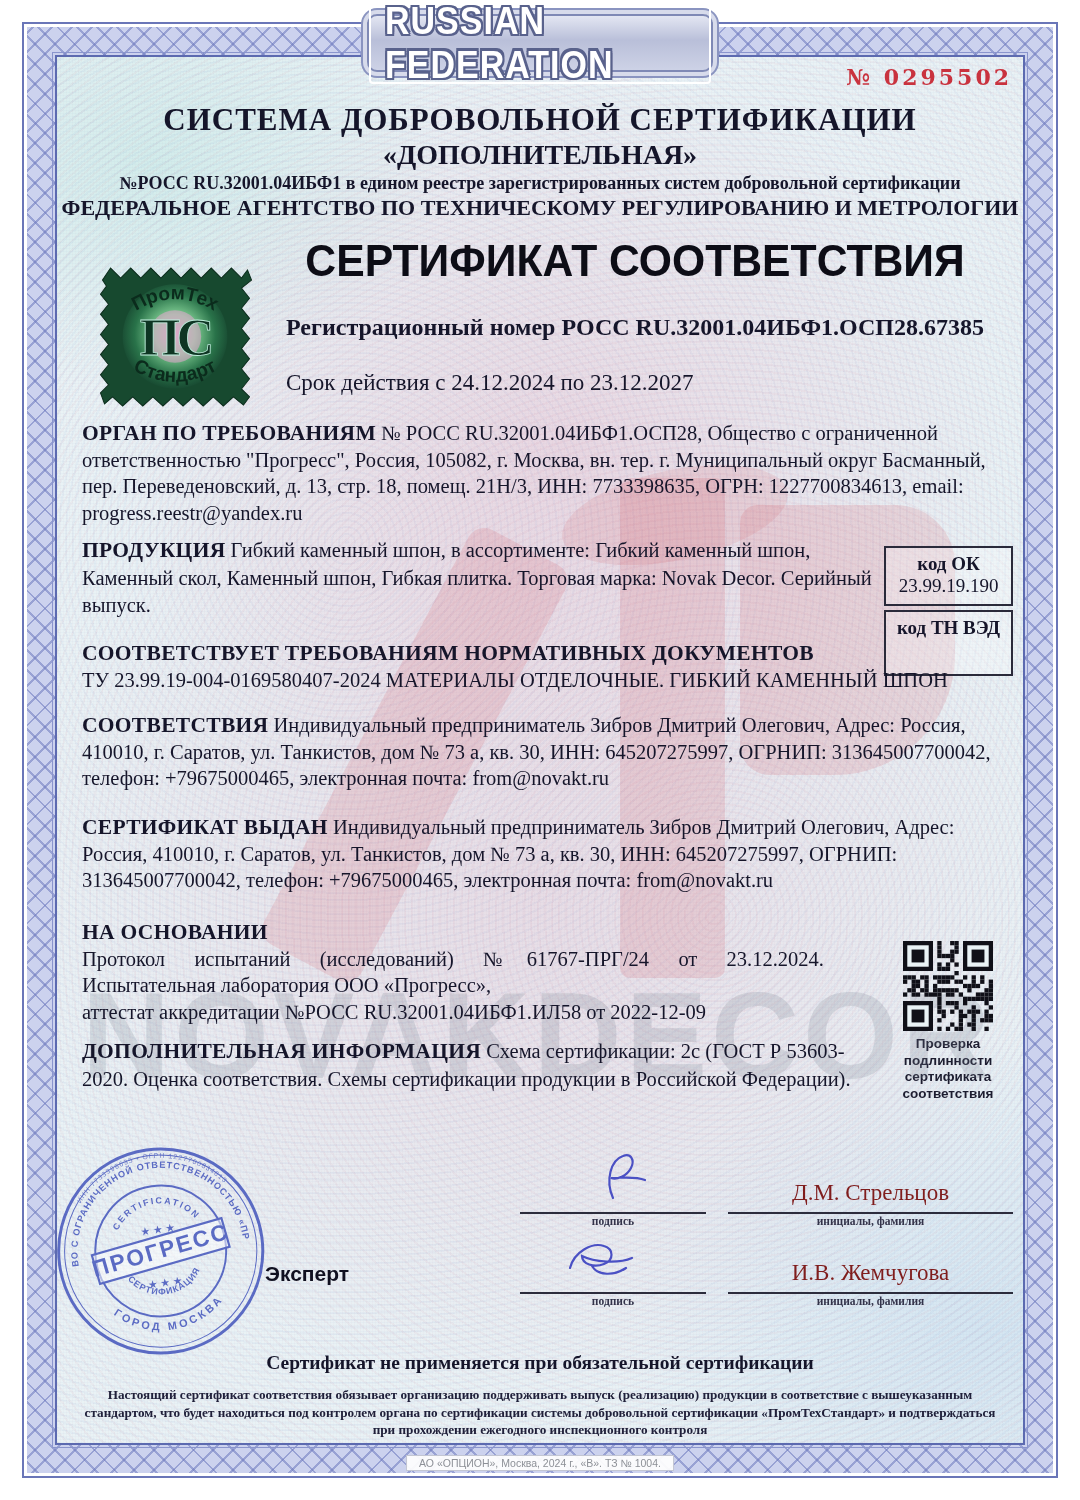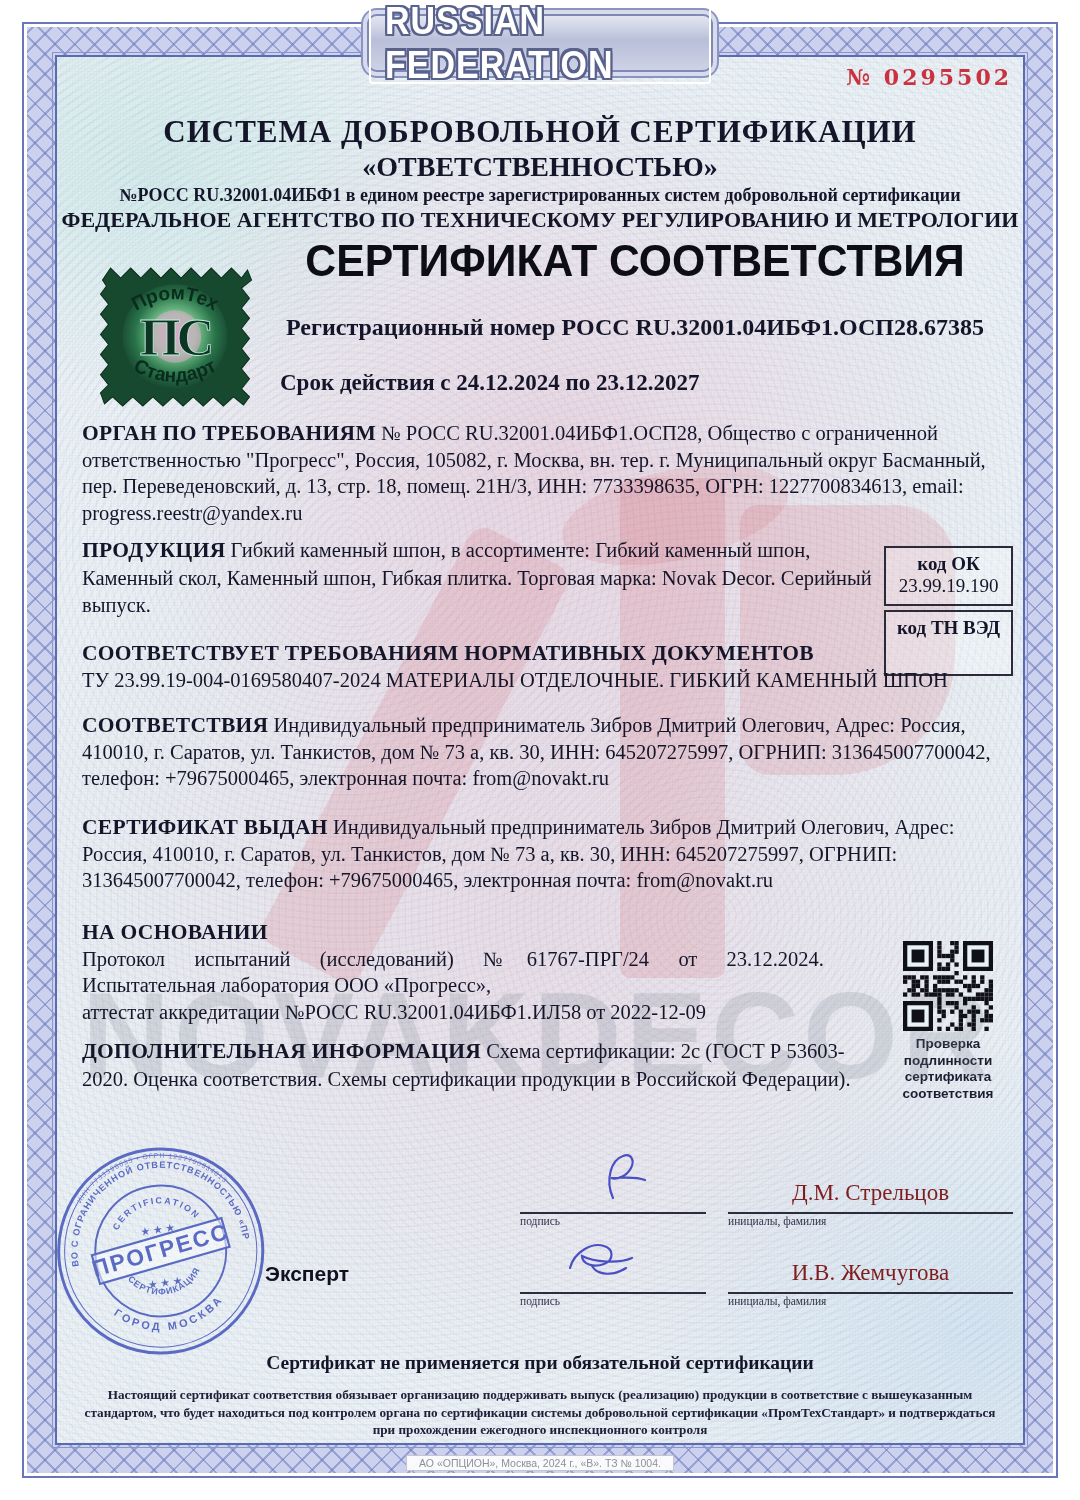--- a/index.html
+++ b/index.html
@@ -33,48 +33,48 @@
          border:2px solid #7f89b5;box-shadow:0 0 0 4px #d7dbeb,0 0 0 6px #8a94c0;
          display:flex;align-items:center;justify-content:center;}
   .badge-inner{border:2px solid #fff;border-radius:4px;padding:0 14px;}
   .badge-text{font-family:"Liberation Sans",sans-serif;font-weight:bold;font-size:34px;
          letter-spacing:1px;color:#fff;transform:scaleY(1.12);display:inline-block;
          text-shadow:-2px 0 0 #59628c, 2px 0 0 #59628c, 0 -2px 0 #59628c, 0 2px 0 #59628c,
                      -2px -2px 0 #59628c, 2px 2px 0 #59628c, -2px 2px 0 #59628c, 2px -2px 0 #59628c;}
   .serial{position:absolute;right:68px;top:64px;font-family:"DejaVu Serif",serif;
           font-weight:bold;font-size:22px;letter-spacing:3px;color:#c9323e;}
   
-  .hline{position:absolute;left:0;right:0;text-align:center;font-weight:bold;margin-top:12px;}
+  .hline{position:absolute;left:0;right:0;text-align:center;font-weight:bold;}
   .h-system{top:102px;font-size:31px;letter-spacing:1px;}
   .h-name{top:139px;font-size:28px;}
   .h-registry{top:173px;font-size:18px;}
   .h-agency{top:195px;font-size:22px;}
   .title{position:absolute;left:250px;right:60px;top:236px;text-align:center;
          font-family:"Liberation Sans",sans-serif;font-weight:bold;font-size:44px;
          letter-spacing:0;color:#0d0d16;transform:scaleX(.97);}
   .regline{position:absolute;left:286px;top:314px;font-size:24px;font-weight:bold;}
-  .validity{position:absolute;left:280px;top:370px;font-size:23px;font-weight:bold;}
+  .validity{position:absolute;left:286px;top:370px;font-size:23px;font-weight:normal;}
   .logo{position:absolute;left:94px;top:264px;}
   
   .sec{position:absolute;font-size:20.5px;line-height:26.5px;}
   .sec b.lbl{font-size:21.5px;letter-spacing:.3px;}
   .codebox{position:absolute;border:2px solid #2a2a3a;background:rgba(255,255,255,.25);
            text-align:center;font-size:19px;}
   .codebox .cb-l{font-weight:bold;padding-top:5px;}
   
   .just{text-align:justify;text-align-last:justify;}
   
   .qr{position:absolute;left:903px;top:941px;}
   .qr-caption{position:absolute;left:878px;top:1036px;width:140px;text-align:center;
               font-family:"Liberation Sans",sans-serif;font-weight:bold;font-size:13.5px;
               line-height:16.5px;color:#1d1d30;}
   
   .sig-role{position:absolute;font-family:"Liberation Sans",sans-serif;font-weight:bold;
             font-size:21px;line-height:27px;color:#101020;}
-  .sig-line{position:absolute;border-top:2px solid #2c2c3c;text-align:left;}
+  .sig-line{position:absolute;border-top:2px solid #2c2c3c;text-align:center;font-weight:bold;}
   .sig-cap{font-size:11.5px;color:#33334a;padding-top:1px;}
   .sig-name{position:absolute;text-align:center;font-size:23px;color:#7f1d1d;}
   .sig-svg{position:absolute;}
   
   .stamp{position:absolute;left:52px;top:1142px;transform:rotate(-8deg);opacity:.82;}
   
   .note{position:absolute;left:0;right:0;top:1352px;text-align:center;font-weight:bold;font-size:19.5px;}
   .fine{position:absolute;left:78px;width:924px;top:1386px;text-align:center;
         font-size:13.2px;line-height:17.5px;font-weight:bold;color:#20203a;}
   .printinfo{position:absolute;left:50%;top:1455px;transform:translateX(-50%);
@@ -110,21 +110,21 @@
   <div class="wm-text">NOVAKDECOR</div>
 
   <div class="badge z2">
     <div class="badge-inner">
       <span class="badge-text">RUSSIAN FEDERATION</span>
     </div>
   </div>
   <div class="serial z2">№ 0295502</div>
 
   <div class="hline h-system z2">СИСТЕМА ДОБРОВОЛЬНОЙ СЕРТИФИКАЦИИ</div>
-  <div class="hline h-name z2">«ОТВЕТСТВЕННОСТЬЮ»</div>
+  <div class="hline h-name z2">«ДОПОЛНИТЕЛЬНАЯ»</div>
   <div class="hline h-registry z2">№РОСС RU.32001.04ИБФ1 в едином реестре зарегистрированных систем добровольной сертификации</div>
   <div class="hline h-agency z2">ФЕДЕРАЛЬНОЕ АГЕНТСТВО ПО ТЕХНИЧЕСКОМУ РЕГУЛИРОВАНИЮ И МЕТРОЛОГИИ</div>
 
   <div class="title z2">СЕРТИФИКАТ СООТВЕТСТВИЯ</div>
 
   <div class="logo z2">
     <svg width="162" height="146" viewBox="0 0 160 145">
       <defs>
         <radialGradient id="holo1" cx="50%" cy="48%" r="55%">
           <stop offset="0%" stop-color="#f3b9dd"></stop>

